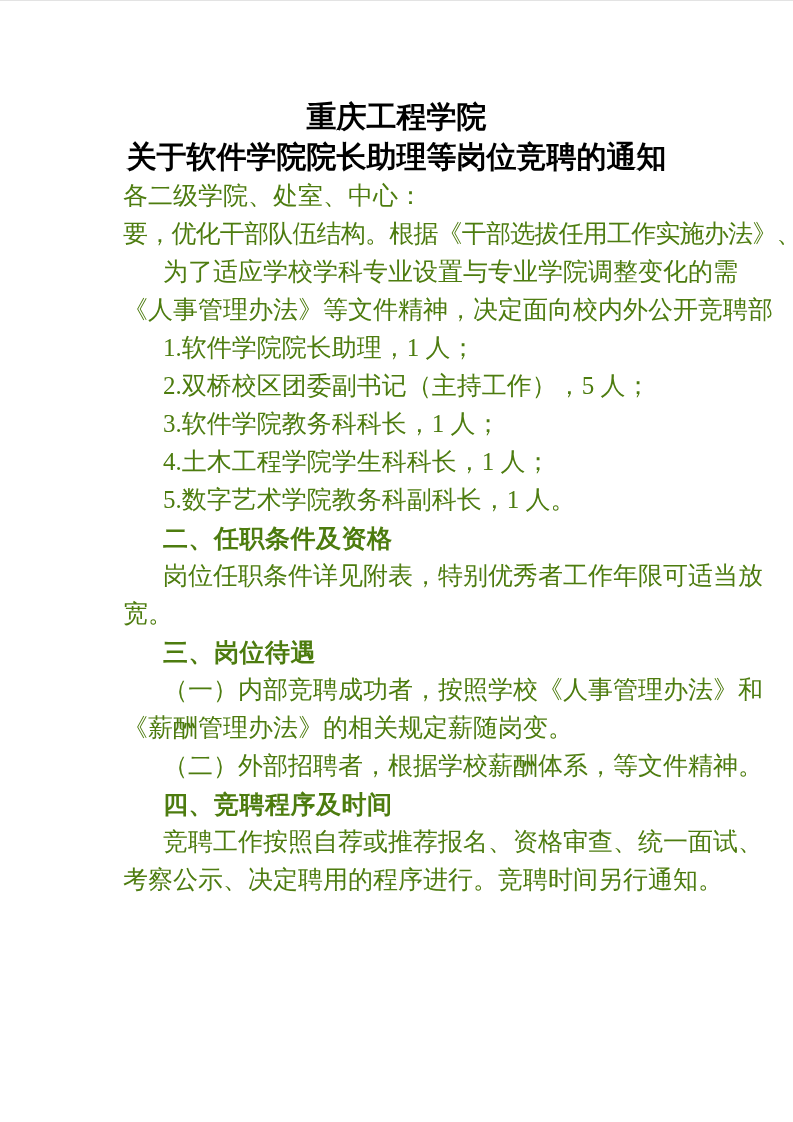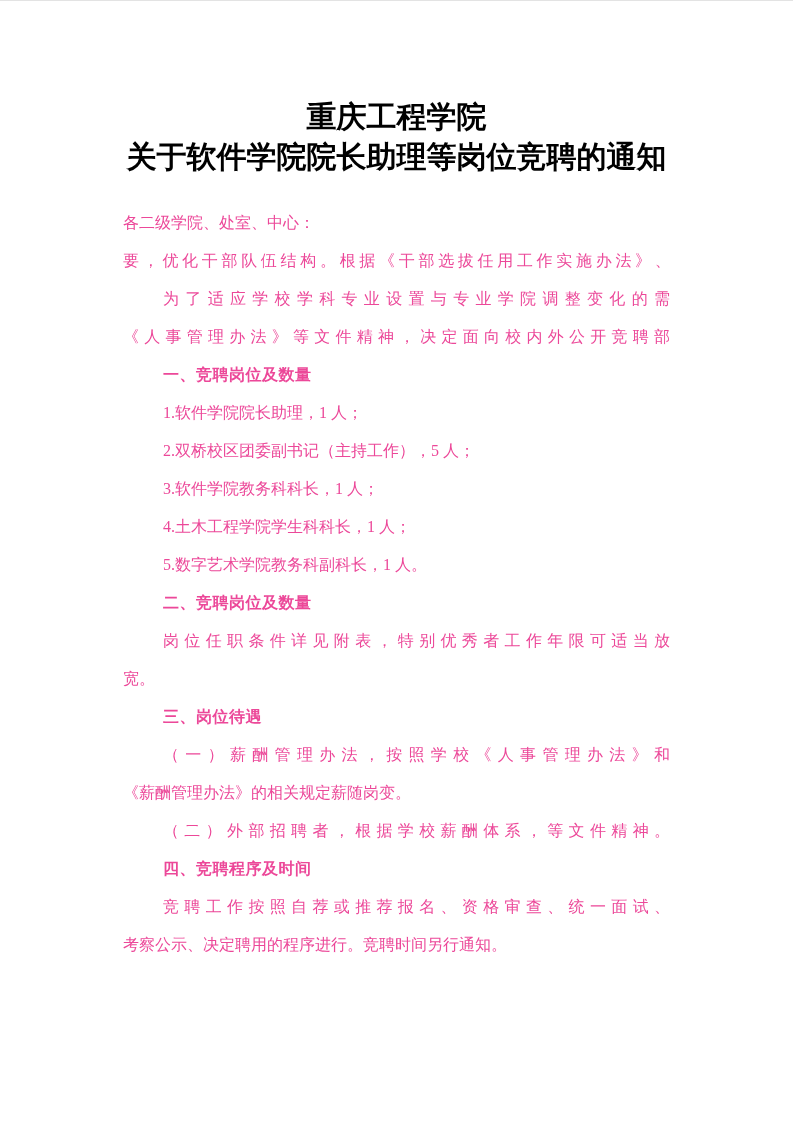--- a/index.html
+++ b/index.html
@@ -20,24 +20,23 @@
   .doc-title-block {
     margin-top: 96px;
     text-align: center;
     font-family: "Liberation Serif", "DejaVu Serif", serif;
     font-weight: bold;
     font-size: 30px;
     line-height: 40px;
     color: #000000;
   }
   .doc-body {
-    margin-top: 27px;
     font-family: "Liberation Serif", "DejaVu Serif", serif;
-    font-size: 16px;
-    color: #ec4899;
+    font-size: 25px;
+    color: #4d7c0f;
   }
   .line {
     height: 38px;
     line-height: 38px;
     text-align: justify;
     text-justify: inter-character;
     white-space: nowrap;
   }
   .full { text-align-last: justify; }
   .indent { text-indent: 40px; }
@@ -60,33 +59,32 @@
     </div>
 
     <div class="doc-body">
 
       <div class="line">各二级学院、处室、中心：</div>
 
       <div class="line full compress">要，优化干部队伍结构。根据《干部选拔任用工作实施办法》、</div>
       <div class="line indent full">为了适应学校学科专业设置与专业学院调整变化的需</div>
       <div class="line full">《人事管理办法》等文件精神，决定面向校内外公开竞聘部</div>
 
-      <div class="line indent heading">一、竞聘岗位及数量</div>
       <div class="line indent">1.软件学院院长助理，1 人；</div>
       <div class="line indent">2.双桥校区团委副书记（主持工作），5 人；</div>
       <div class="line indent">3.软件学院教务科科长，1 人；</div>
       <div class="line indent">4.土木工程学院学生科科长，1 人；</div>
       <div class="line indent">5.数字艺术学院教务科副科长，1 人。</div>
 
-      <div class="line indent heading">二、竞聘岗位及数量</div>
+      <div class="line indent heading">二、任职条件及资格</div>
       <div class="line indent full">岗位任职条件详见附表，特别优秀者工作年限可适当放</div>
       <div class="line">宽。</div>
 
       <div class="line indent heading">三、岗位待遇</div>
-      <div class="line indent full">（一）薪酬管理办法，按照学校《人事管理办法》和</div>
+      <div class="line indent full">（一）内部竞聘成功者，按照学校《人事管理办法》和</div>
       <div class="line">《薪酬管理办法》的相关规定薪随岗变。</div>
       <div class="line indent full">（二）外部招聘者，根据学校薪酬体系，等文件精神。</div>
 
       <div class="line indent heading">四、竞聘程序及时间</div>
       <div class="line indent full">竞聘工作按照自荐或推荐报名、资格审查、统一面试、</div>
       <div class="line">考察公示、决定聘用的程序进行。竞聘时间另行通知。</div>
 
     </div>
   </div>
 </div>

